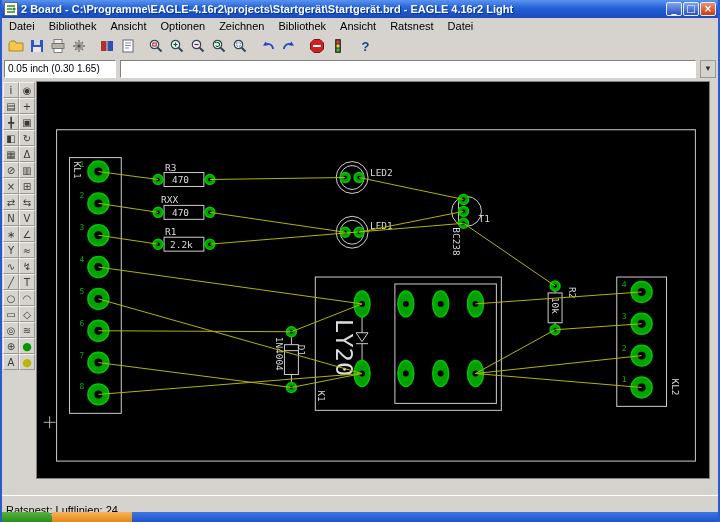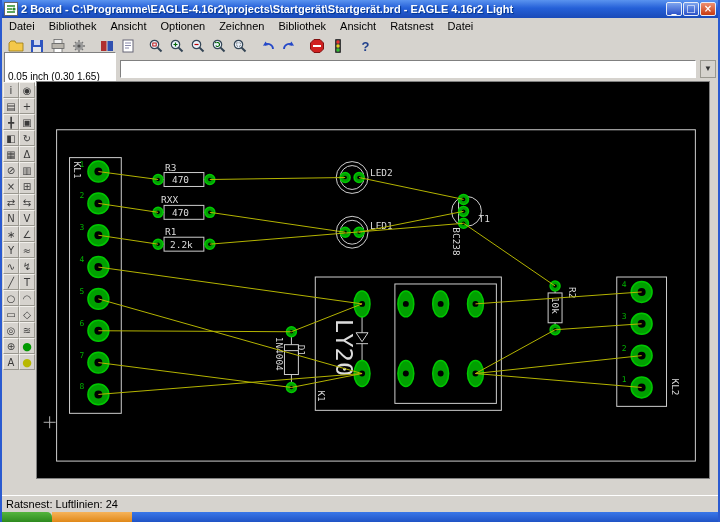--- a/index.html
+++ b/index.html
@@ -23,41 +23,41 @@
   
   .toolbar{position:absolute;top:34px;left:0;right:0;height:24px;display:flex;align-items:center;padding-left:3px}
   .tb{width:21px;height:21px;display:flex;align-items:center;justify-content:center;background:#d6d3ce;
     border:1px solid #d6d3ce}
   .tb svg{width:16px;height:16px;display:block}
   .tb-sep{width:7px;height:20px}
   .help-glyph{font-weight:bold;color:#20408c;font-size:13px}
   
   .commandbar{position:absolute;top:58px;left:0;right:0;height:22px;display:flex;align-items:center;padding:0 2px;gap:4px}
   .coords{width:112px;height:18px;background:#fff;border:1px solid;border-color:#808080 #fff #fff #808080;
-    font-size:10px;line-height:16px;padding:16px 3px;color:#000;white-space:nowrap;overflow:hidden}
+    font-size:10px;line-height:16px;padding:0 3px;color:#000;white-space:nowrap;overflow:hidden}
   .cmd{flex:1;height:18px;border:1px solid;border-color:#808080 #fff #fff #808080;background:#fff;
     font-size:11px;padding:0 3px;font-family:"Liberation Sans",sans-serif;outline:none}
   .cmd-drop{width:16px;height:18px;background:#d6d3ce;border:1px solid #9a9890;font-size:8px;
     text-align:center;line-height:16px;color:#333}
   
   .palette{position:absolute;top:82px;left:0;width:34px;height:397px;display:grid;
     grid-template-columns:16px 16px;grid-auto-rows:16px;padding-left:1px;align-content:start}
   .pal-btn{display:flex;align-items:center;justify-content:center;font-size:10px;color:#3a3a3a;
     border:1px solid;border-color:#f2f0ec #9a9890 #9a9890 #f2f0ec;background:#d6d3ce;
     font-family:"DejaVu Sans",sans-serif;cursor:default;overflow:hidden}
   
   .canvas{position:absolute;top:81px;left:34px;width:674px;height:398px;background:#000;border:1px solid #808080}
   .canvas svg{display:block;width:100%;height:100%}
   .silk{stroke:#cfcfcf;fill:none;stroke-width:1}
   .labels text{fill:#dcdcdc;font-family:"DejaVu Sans Mono",monospace;font-size:9.5px}
   .labels .big{font-size:24px}
   .pin-num{fill:#00b400;font-family:"DejaVu Sans Mono",monospace;font-size:8px}
   
   .statusbar{position:absolute;left:0;right:0;bottom:10px;height:17px;background:#d6d3ce;font-size:11px;
-    padding:2px 4px;border-top:1px solid #fff;color:#000}
+    padding:8px 4px;border-top:1px solid #fff;color:#000}
   
   .taskbar{position:absolute;left:-2px;right:-2px;bottom:0;height:10px;display:flex}
   .tk-start{width:52px;background:linear-gradient(#54b53e,#2d8a1e);border-top-right-radius:5px}
   .tk-orange{width:80px;background:linear-gradient(#f6b35a,#e08818)}
   .tk-blue{flex:1;background:linear-gradient(#3a77e8,#2053c5)}
 </style>
 </head>
 <body>
 
 <div class="window">

